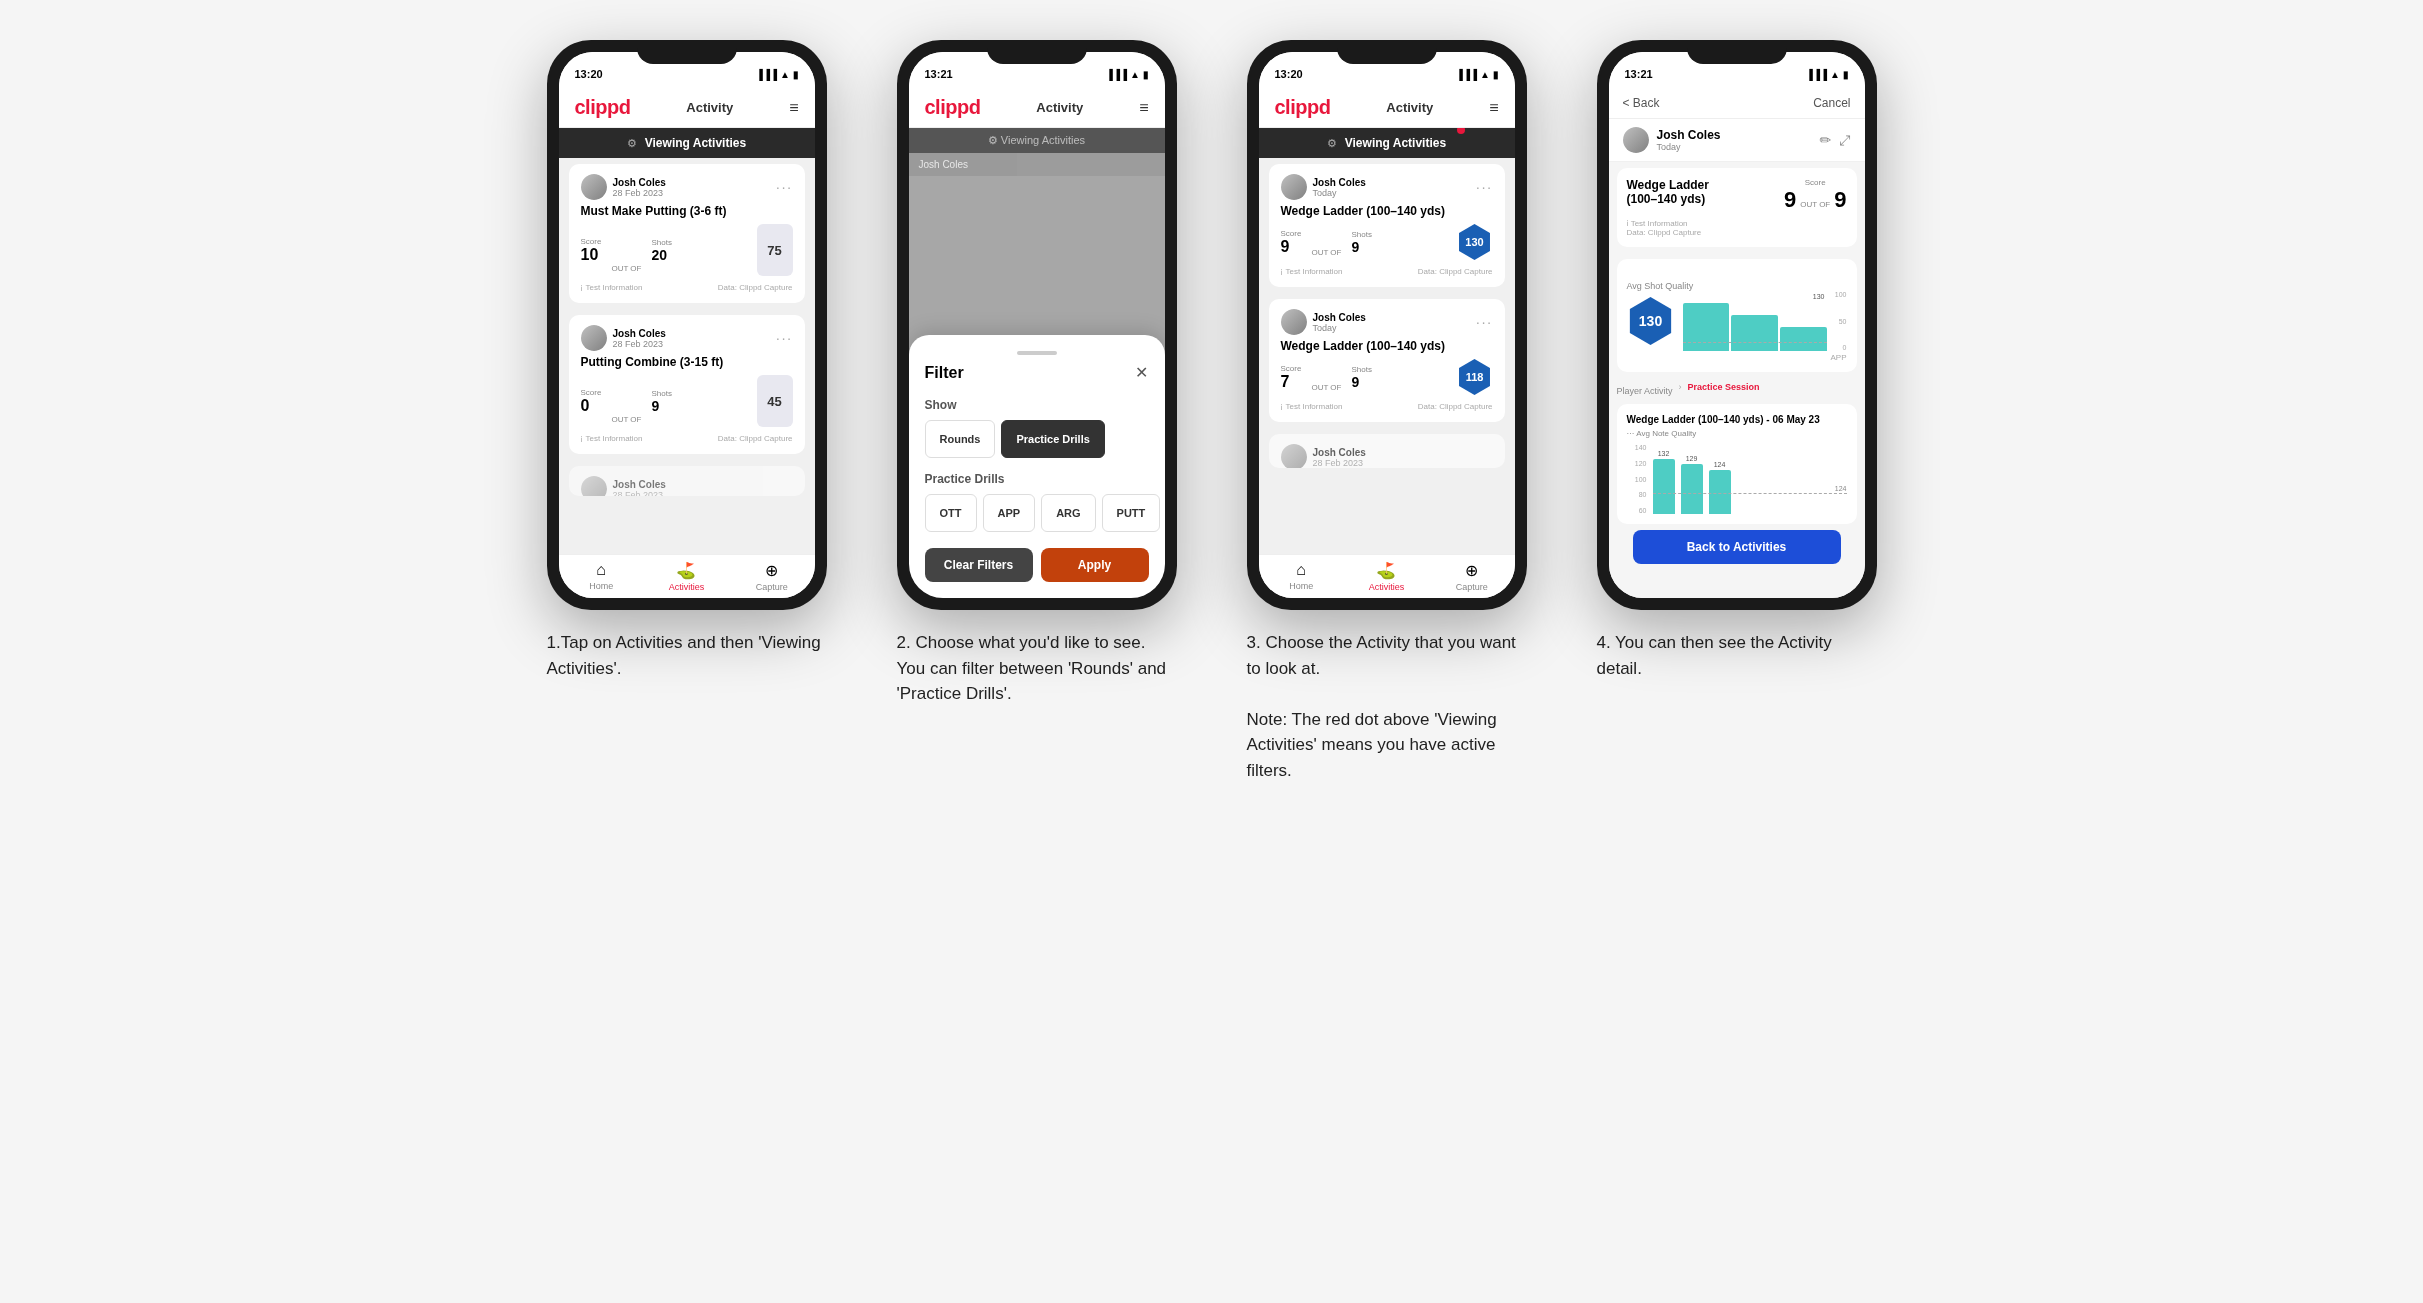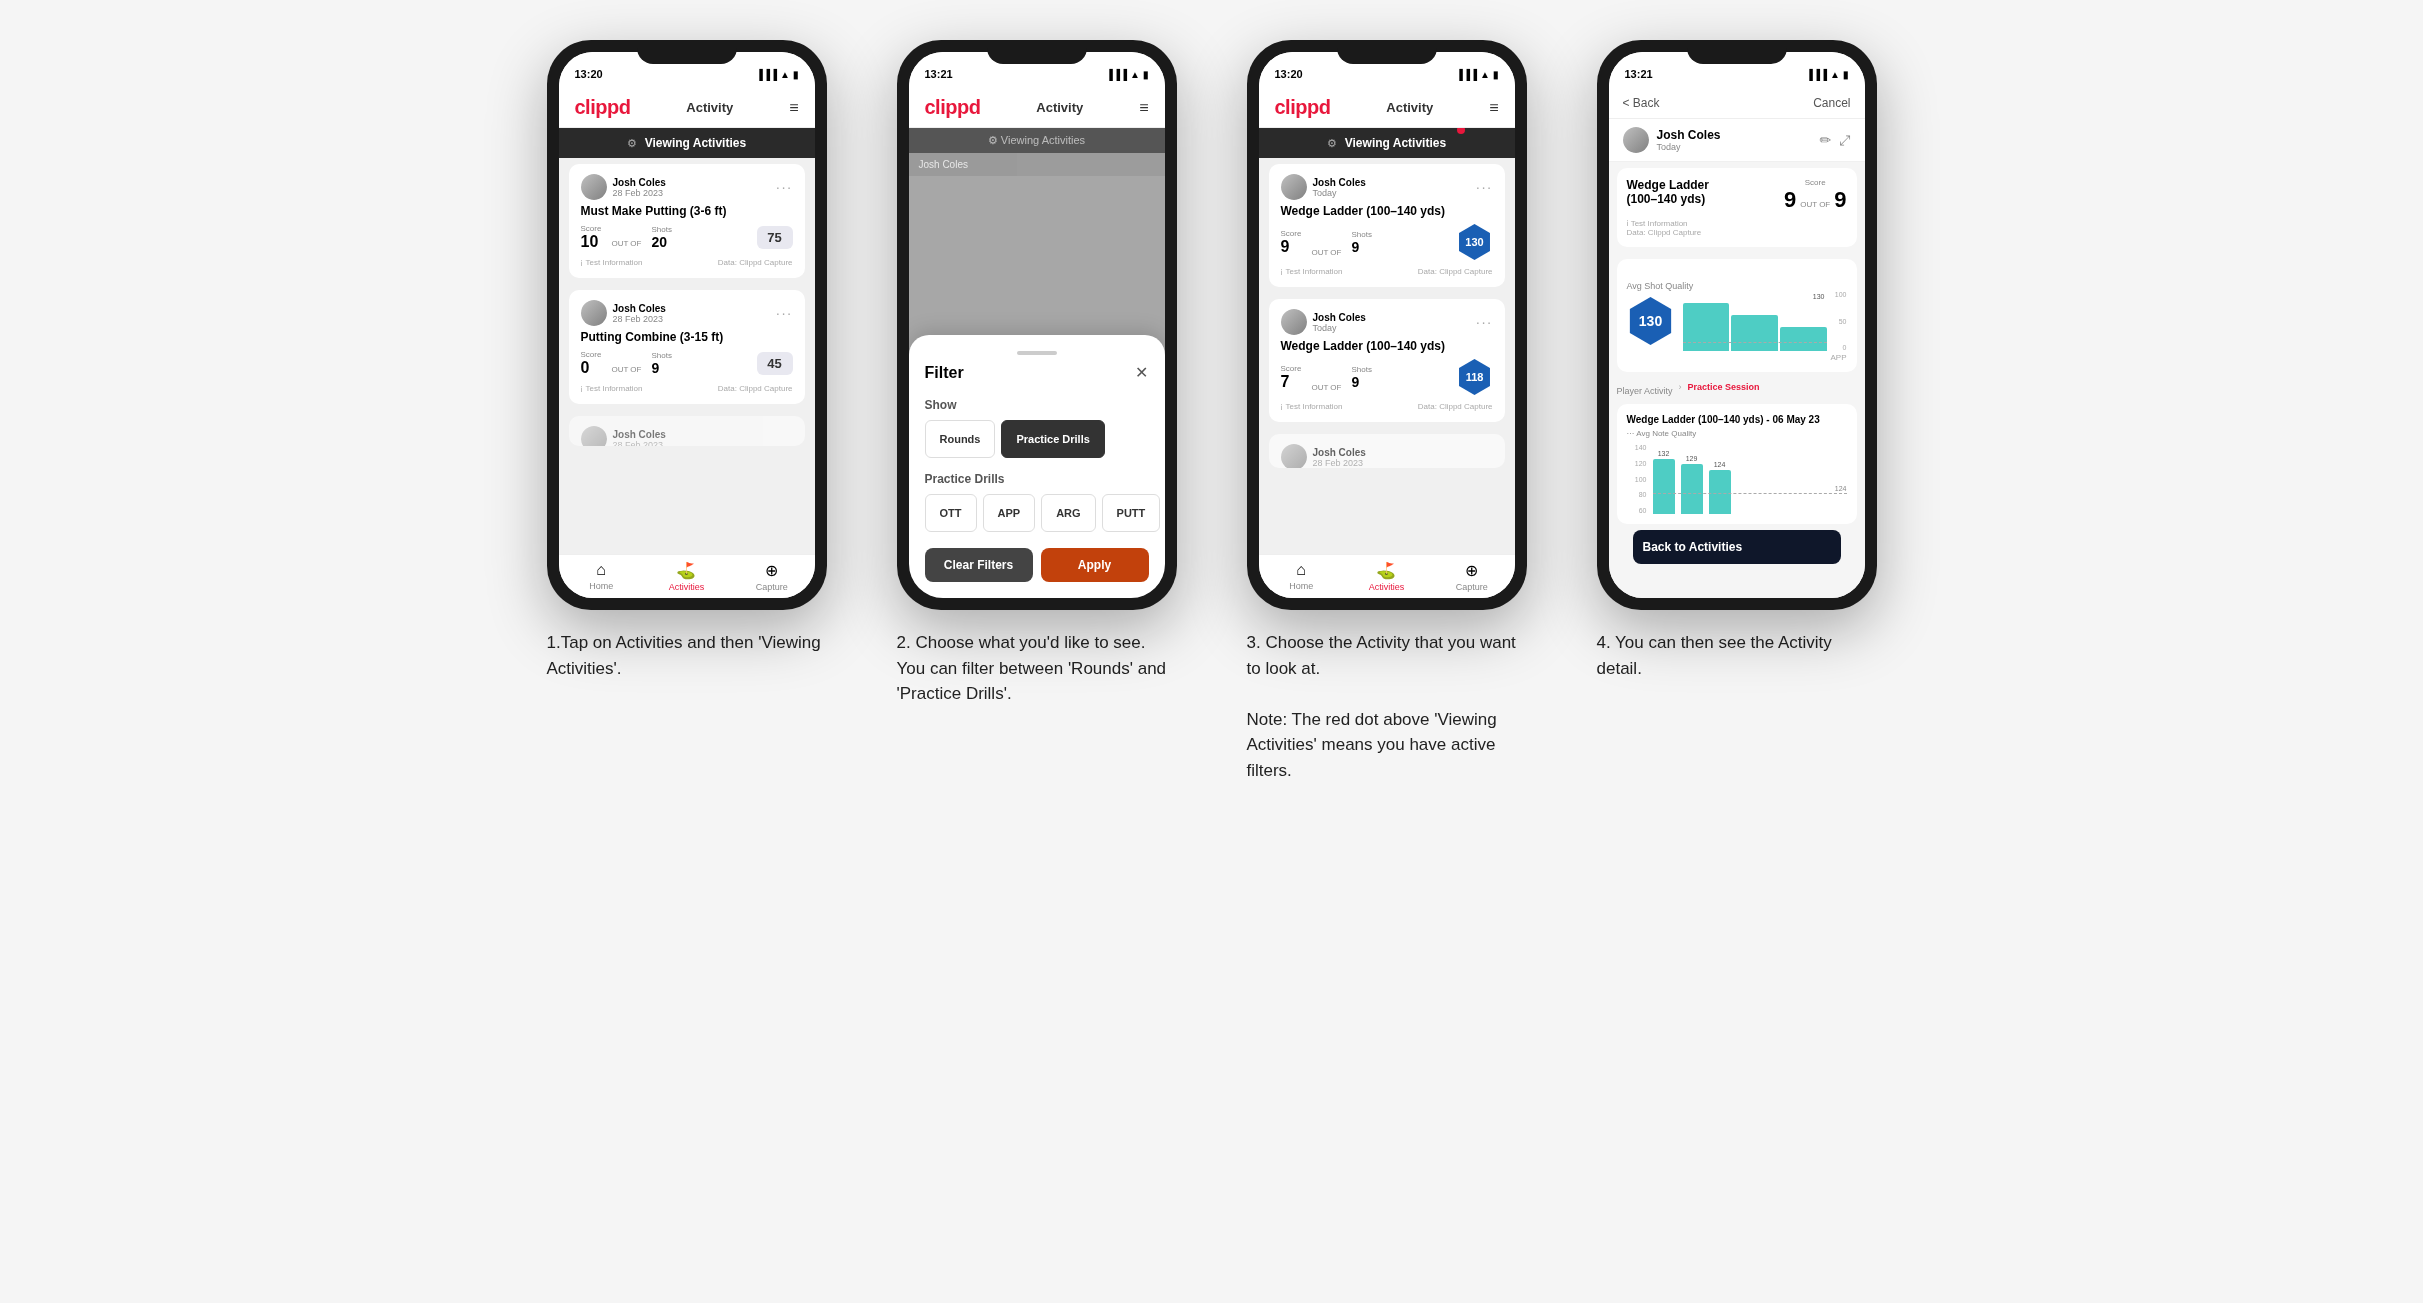--- a/index.html
+++ b/index.html
@@ -178,21 +178,21 @@
       gap: 8px;
       margin: 6px 0;
     }
     .stat-block { display: flex; flex-direction: column; }
     .stat-label { font-size: 8px; color: #888; }
     .stat-value { font-size: 16px; font-weight: 700; color: #000; }
     .stat-out { font-size: 8px; color: #888; margin: 0 2px; align-self: flex-end; padding-bottom: 3px; }
     .stat-of { font-size: 14px; font-weight: 700; color: #000; }
     .shot-quality-badge {
       width: 36px;
-      height: 23px;
+      height: 52px;
       background: #e8e8f0;
       border-radius: 6px;
       display: flex;
       align-items: center;
       justify-content: center;
       font-size: 13px;
       font-weight: 700;
       color: #333;
       margin-left: auto;
     }
@@ -366,23 +366,23 @@
     .chart-section {
       background: #fff;
       margin: 0 8px 6px;
       border-radius: 10px;
       padding: 10px;
       flex-shrink: 0;
     }
     .chart-title { font-size: 10px; font-weight: 700; margin-bottom: 4px; }
     .chart-subtitle { font-size: 8px; color: #888; margin-bottom: 6px; }
     .back-to-activities {
-      background: #0f172a;
+      background: #1d4ed8;
       color: #fff;
-      text-align: left;
+      text-align: center;
       padding: 10px;
       font-size: 12px;
       font-weight: 600;
       margin: 0 24px 8px;
       border-radius: 8px;
       cursor: pointer;
       flex-shrink: 0;
     }
 
     

